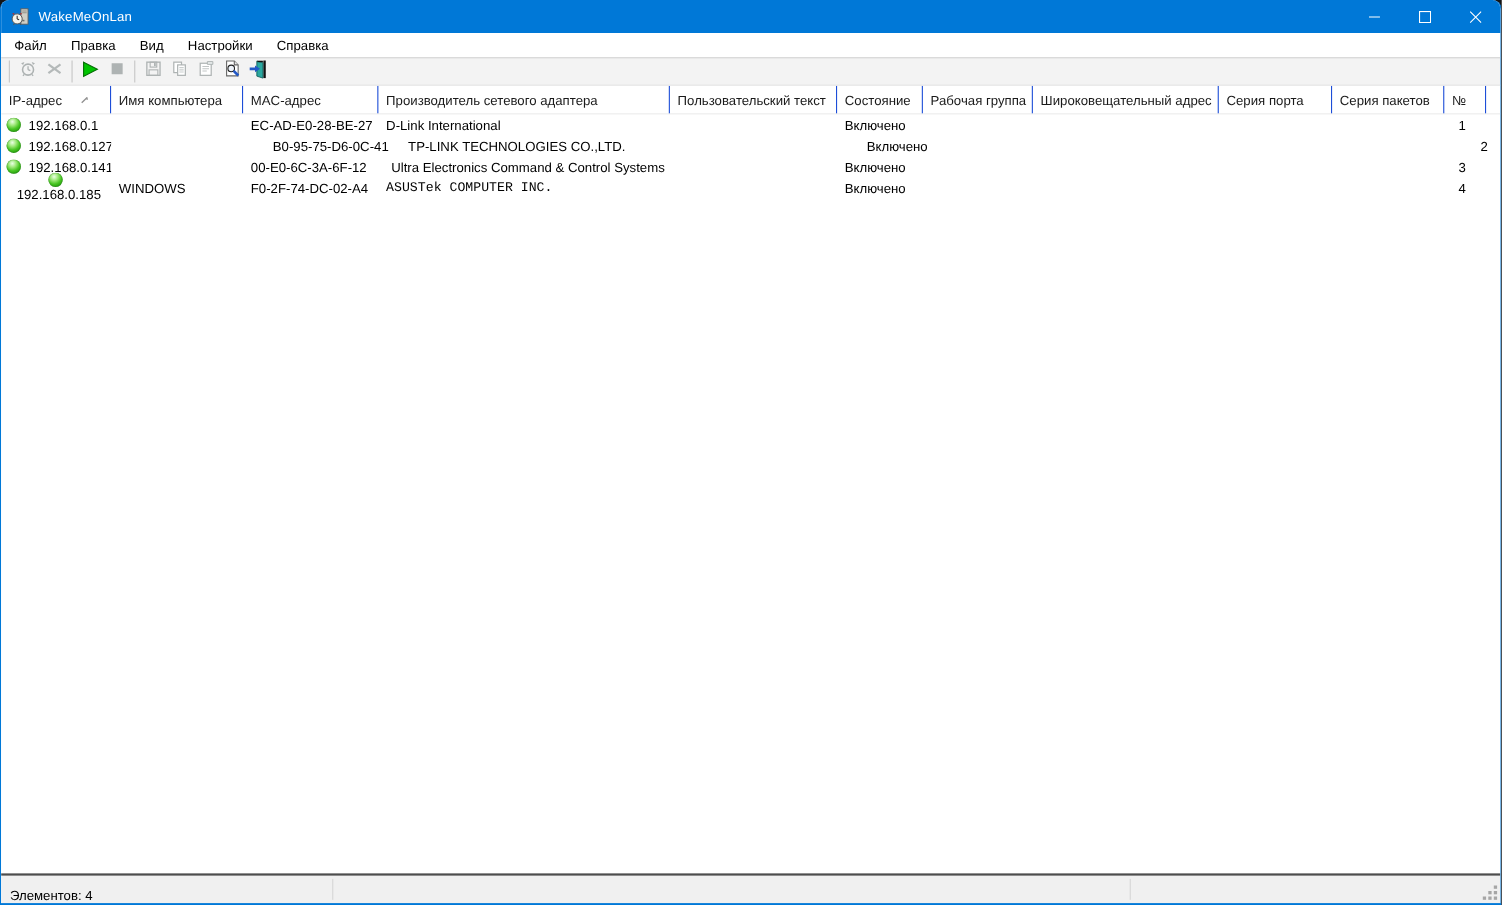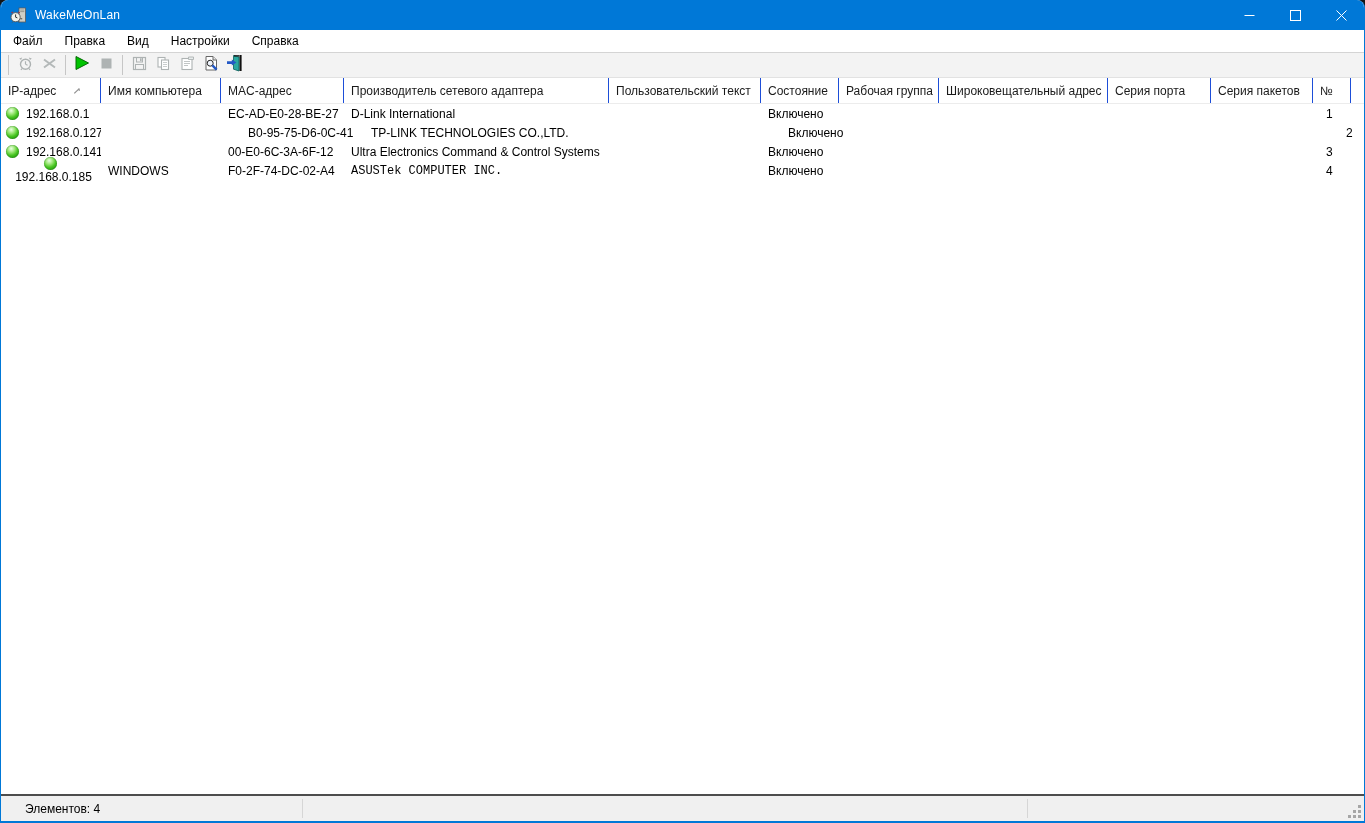--- a/index.html
+++ b/index.html
@@ -64,21 +64,21 @@
   }
   
   .statusbar {
     height: 27px; flex: 0 0 27px;
     background: #f0f0f0;
     border-top: 2px solid #4d4d4d;
     display: flex; align-items: stretch;
     font-size: 12px; color: #000;
     position: relative;
   }
-  .sb-panel { display: flex; align-items: center; padding-left: 24px; }
+  .sb-panel { display: flex; align-items: flex-end; padding-left: 8px; }
   .sb-p1 { width: 301px; flex: 0 0 301px; }
   .sb-p2 { width: 724px; flex: 0 0 724px; }
   .sb-p3 { flex: 1 1 auto; }
   .sb-sep { width: 1px; background: #d6d6d6; margin: 3px 0; flex: 0 0 1px; }
   .resize-grip { position: absolute; right: 3px; bottom: 3px; width: 14px; height: 14px; }
   .resize-grip i {
     position: absolute; width: 3px; height: 3px; background: #a6a6a6; display: block;
   }
   .g1 { right: 0; bottom: 0; } .g2 { right: 5px; bottom: 0; } .g3 { right: 10px; bottom: 0; }
   .g4 { right: 0; bottom: 5px; } .g5 { right: 5px; bottom: 5px; } .g6 { right: 0; bottom: 10px; }
@@ -283,21 +283,21 @@
           <div class="lv-cell c-packet_series" style="width: 102px;"></div>
           <div class="lv-cell c-num" style="width: 38px;">2</div>
         </div>
         <div class="lv-row">
           <div class="lv-cell c-ip" style="width: 100px;">
             <span class="ball"></span>
             <span>192.168.0.141</span>
           </div>
           <div class="lv-cell c-computer_name" style="width: 120px;"></div>
           <div class="lv-cell c-mac" style="width: 123px;">00-E0-6C-3A-6F-12</div>
-          <div class="lv-cell c-vendor" style="width: 265px;">Ultra Electronics Command &amp; Control Systems</div>
+          <div class="lv-cell c-vendor" style="width: 265px; text-align: center;">Ultra Electronics Command &amp; Control Systems</div>
           <div class="lv-cell c-user_text" style="width: 152px;"></div>
           <div class="lv-cell c-status" style="width: 78px;">Включено</div>
           <div class="lv-cell c-workgroup" style="width: 100px;"></div>
           <div class="lv-cell c-broadcast" style="width: 169px;"></div>
           <div class="lv-cell c-port" style="width: 103px;"></div>
           <div class="lv-cell c-packet_series" style="width: 102px;"></div>
           <div class="lv-cell c-num" style="width: 38px;">3</div>
         </div>
         <div class="lv-row">
           <div class="lv-cell c-ip" style="width: 100px; flex-direction: column;">

